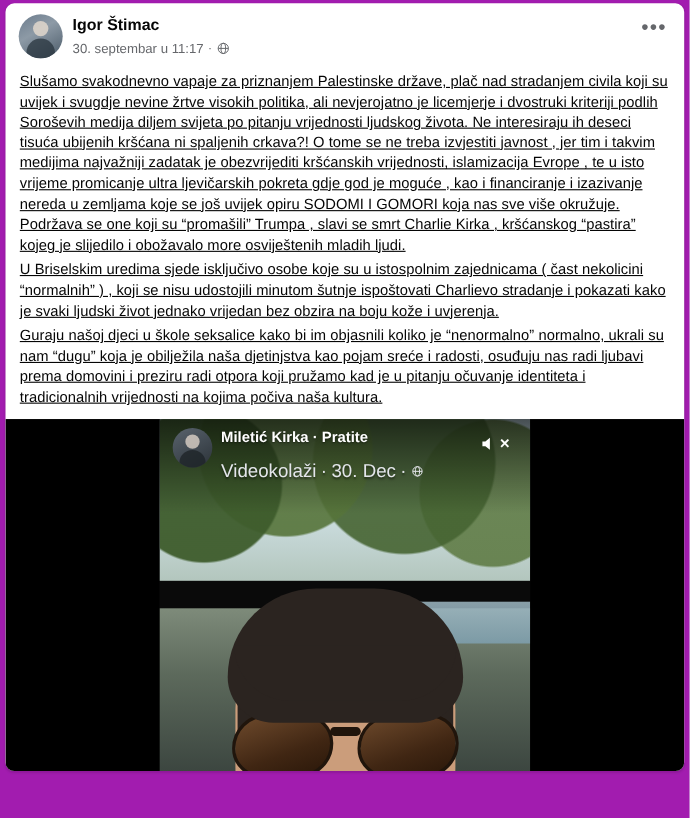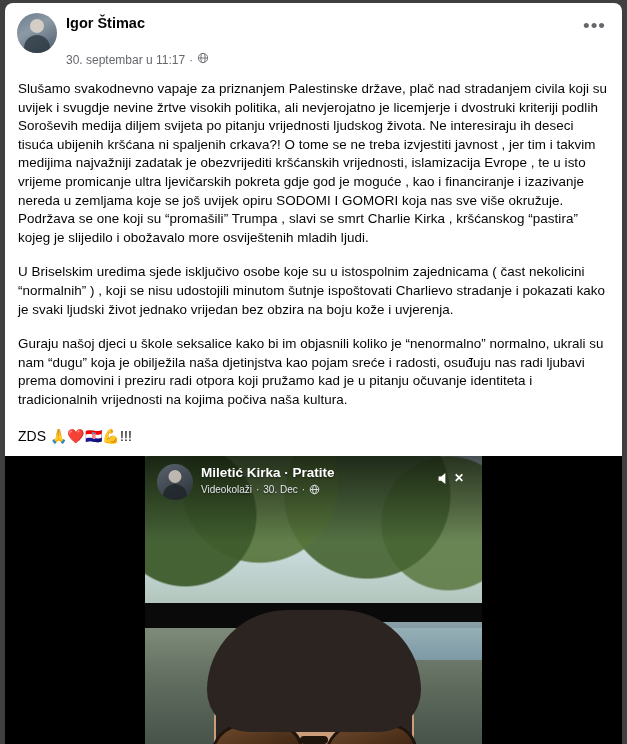--- a/index.html
+++ b/index.html
@@ -7,21 +7,21 @@
     margin: 0;
     padding: 0;
     background: #e4e6eb;
     font-family: "Liberation Sans", sans-serif;
   }
   .screen {
     width: 627px;
     height: 744px;
     position: relative;
     overflow: hidden;
-    background: #404040;
+    background: #a21caf;
   }
   .post-card {
     position: absolute;
     left: 5px;
     top: 3px;
     width: 617px;
     background: #ffffff;
     border-radius: 8px;
     overflow: hidden;
     box-shadow: 0 1px 2px rgba(0,0,0,0.12);
@@ -70,26 +70,26 @@
     padding-top: 1px;
   }
   .author-name {
     font-size: 14.5px;
     font-weight: bold;
     color: #050505;
     line-height: 18px;
   }
   .meta-row {
     display: flex;
-    align-items: flex-start;
+    align-items: center;
     gap: 4px;
     font-size: 12px;
     color: #65676b;
     line-height: 16px;
-    margin-top: 20px;
+    margin-top: 4px;
   }
   .dot-sep { font-size: 11px; color: #65676b; }
   .globe-icon svg { display: block; }
   .more-btn {
     flex: 0 0 auto;
     color: #65676b;
     font-size: 19px;
     letter-spacing: 1px;
     line-height: 14px;
     padding: 6px 4px 0 8px;
@@ -97,22 +97,22 @@
     user-select: none;
   }
   
   .post-body {
     padding: 8px 13px 10px 13px;
     font-size: 13.4px;
     line-height: 18.6px;
     color: #050505;
     letter-spacing: 0.05px;
   }
-  .post-body p { margin: 0 0 0 0; }
-  .post-body p + p { margin-top: 16px; }
+  .post-body p { margin: 0 0 0 0; text-decoration: underline; }
+  .post-body p + p { margin-top: 4px; }
   .emoji-line {
     font-size: 14px;
     line-height: 20px;
     margin-top: 2px;
   }
   
   .video-wrap {
     position: relative;
     width: 617px;
     height: 320px;
@@ -234,23 +234,23 @@
     font-weight: bold;
     line-height: 17px;
     text-shadow: 0 1px 2px rgba(0,0,0,.5);
   }
   .v-follow {
     color: #ffffff;
     font-weight: bold;
   }
   .v-meta {
     color: #e4e6eb;
-    font-size: 10px;
+    font-size: 17px;
     line-height: 16px;
-    margin-top: 1px;
+    margin-top: 15px;
     display: flex;
     align-items: center;
     gap: 4px;
     text-shadow: 0 1px 2px rgba(0,0,0,.5);
   }
   .sound-btn {
     position: absolute;
     right: 158px;
     top: 14px;
     color: #ffffff;
@@ -289,21 +289,20 @@
           </span>
         </div>
       </div>
       <div class="more-btn">•••</div>
     </div>
 
     <div class="post-body">
       <p>Slušamo svakodnevno vapaje za priznanjem Palestinske države, plač nad stradanjem civila koji su uvijek i svugdje nevine žrtve visokih politika, ali nevjerojatno je licemjerje i dvostruki kriteriji podlih Soroševih medija diljem svijeta po pitanju vrijednosti ljudskog života. Ne interesiraju ih deseci tisuća ubijenih kršćana ni spaljenih crkava?! O tome se ne treba izvjestiti javnost , jer tim i takvim medijima najvažniji zadatak je obezvrijediti kršćanskih vrijednosti, islamizacija Evrope , te u isto vrijeme promicanje ultra ljevičarskih pokreta gdje god je moguće , kao i financiranje i izazivanje nereda u zemljama koje se još uvijek opiru SODOMI I GOMORI koja nas sve više okružuje. Podržava se one koji su “promašili” Trumpa , slavi se smrt Charlie Kirka , kršćanskog “pastira” kojeg je slijedilo i obožavalo more  osviještenih mladih ljudi.</p>
       <p>U Briselskim uredima sjede isključivo osobe koje su u istospolnim zajednicama ( čast nekolicini “normalnih” ) , koji se nisu udostojili minutom šutnje ispoštovati Charlievo stradanje i pokazati kako je svaki ljudski život jednako vrijedan bez obzira na boju kože i uvjerenja.</p>
       <p>Guraju našoj djeci u škole seksalice kako bi im objasnili koliko je “nenormalno” normalno, ukrali su nam “dugu” koja je obilježila naša djetinjstva kao pojam sreće i radosti, osuđuju nas radi ljubavi prema domovini i preziru radi otpora koji pružamo kad je u pitanju očuvanje identiteta i tradicionalnih vrijednosti na kojima počiva naša kultura.</p>
-      <p class="emoji-line">ZDS 🙏❤️🇭🇷💪!!!</p>
     </div>
 
     <div class="video-wrap">
       <div class="video-canvas">
         <div class="scene-sky"></div>
         <div class="scene-trees"></div>
         <div class="scene-ground"></div>
         <div class="scene-water"></div>
 
         <div class="person">

